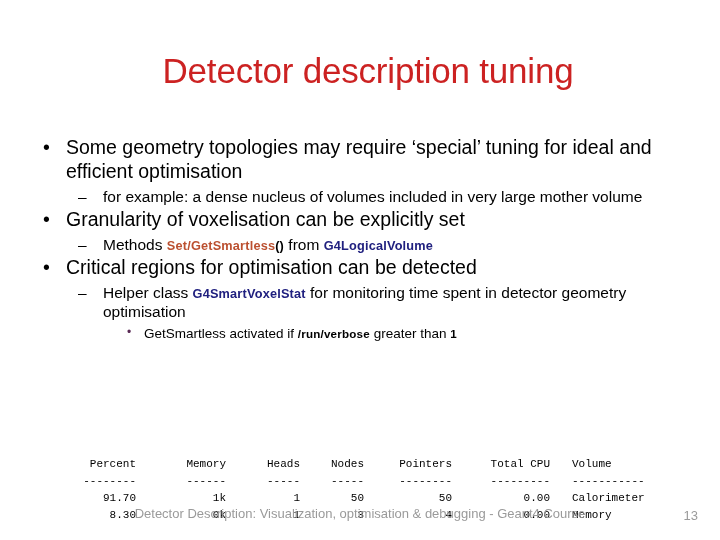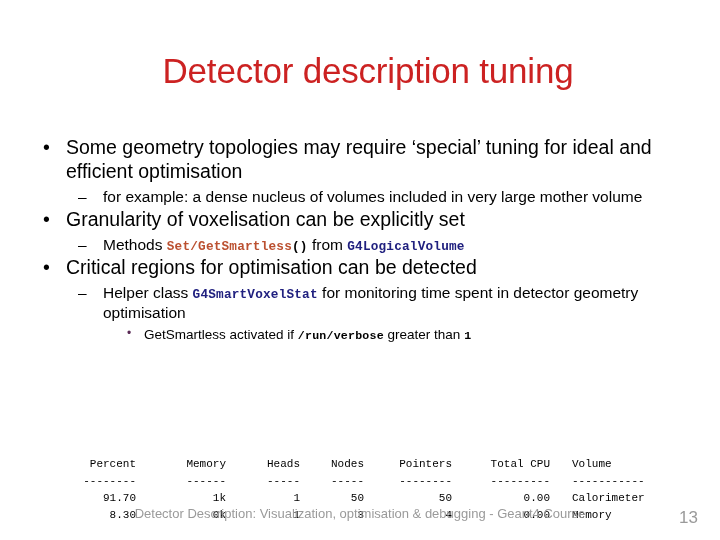--- a/index.html
+++ b/index.html
@@ -92,21 +92,21 @@
     position: absolute;
     left: 7px;
     top: -1px;
     font-size: 12px;
     line-height: 1.3;
     color: #5a2a55;
   }
 
   
   .code {
-    font-family: Liberation Mono, monospace;
+    font-family: Liberation Sans, sans-serif;
     font-weight: bold;
     font-size: 0.82em;
     letter-spacing: 0.2px;
   }
   .code-orange { color: #bb5030; }
   .code-black  { color: #000000; }
   .code-blue   { color: #20207f; }
 
   .lvl3 .code { font-size: 0.86em; }
 
@@ -154,21 +154,21 @@
     text-align: center;
     color: #9a9a9a;
     font-size: 13px;
     line-height: 1.2;
   }
   .page-number {
     position: absolute;
     top: 508px;
     right: 22px;
     color: #9a9a9a;
-    font-size: 17px;
+    font-size: 13px;
     line-height: 1.2;
   }
 </style>
 </head>
 <body>
 
 <div class="slide">
 
   <div class="slide-title">Detector description tuning</div>
 

